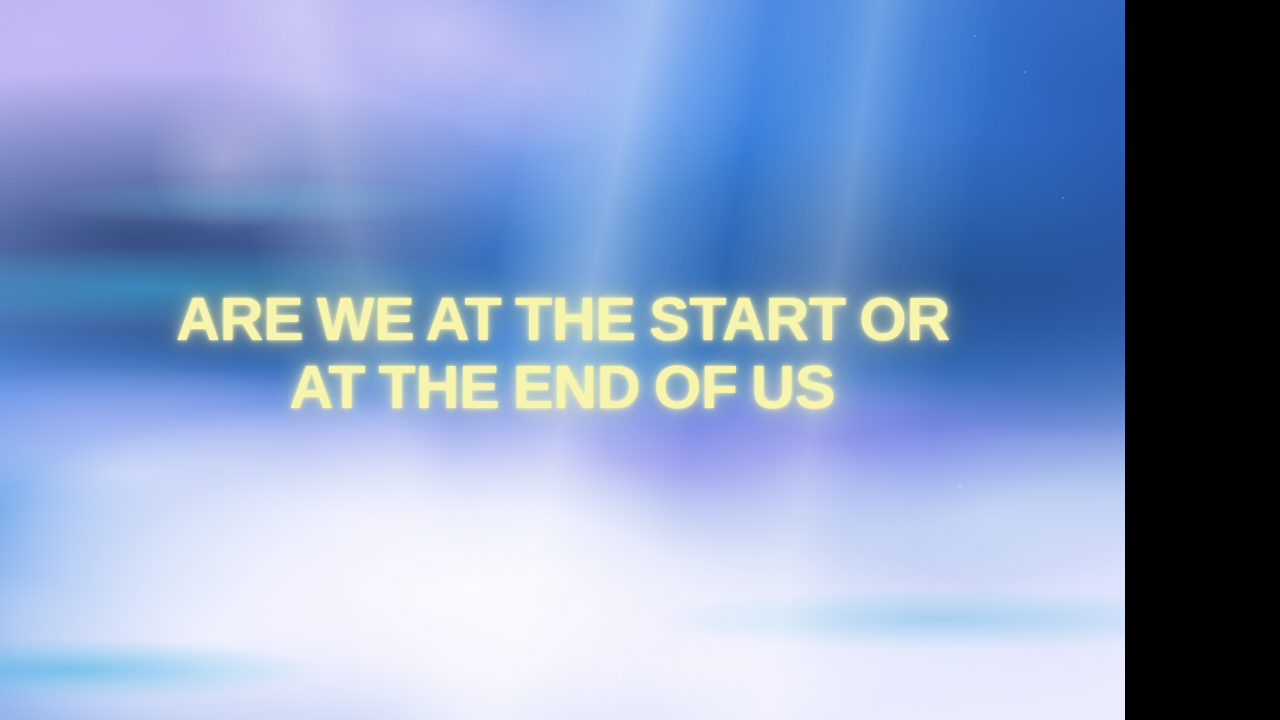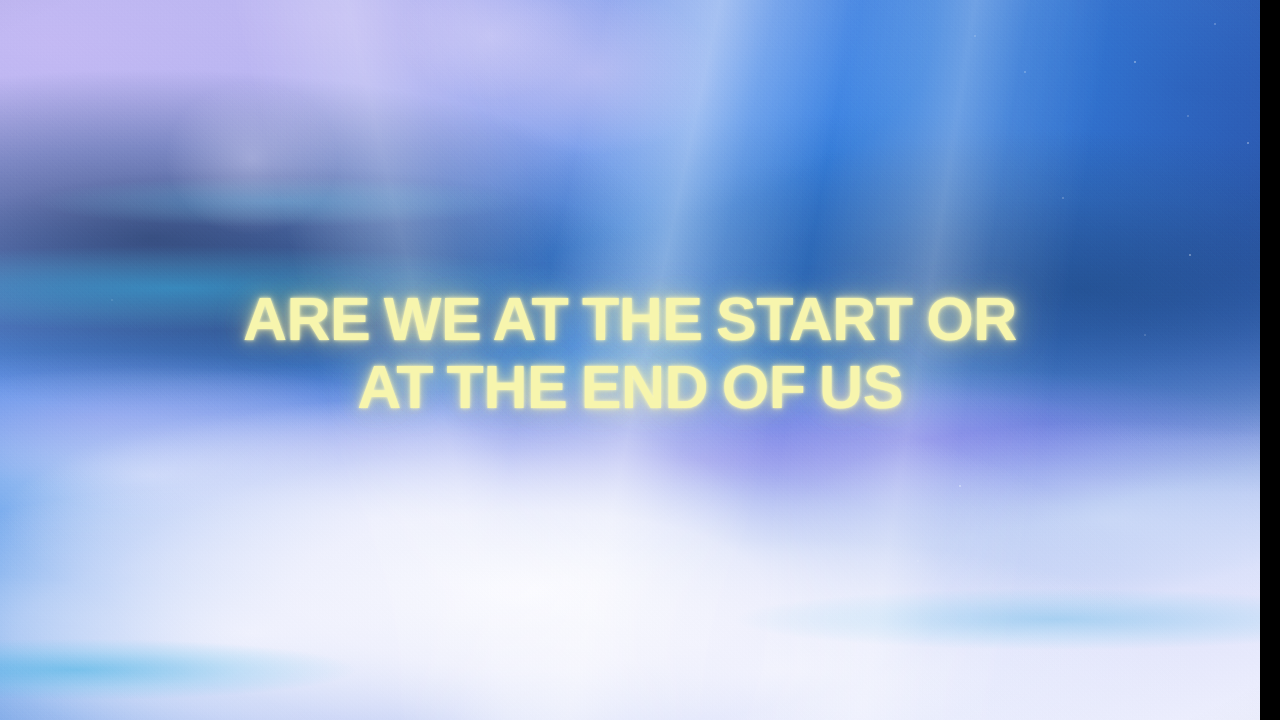--- a/index.html
+++ b/index.html
@@ -3,21 +3,21 @@
 <meta charset="utf-8">
 <style>
   html, body {
     margin: 0;
     padding: 0;
     background: #000;
   }
 
   #stage {
     position: relative;
-    width: 1260px;
+    width: 1125px;
     height: 720px;
     overflow: hidden;
     background: #3f86e0;
     font-family: "Liberation Sans", sans-serif;
   }
 
   
   .layer {
     position: absolute;
     inset: 0;

